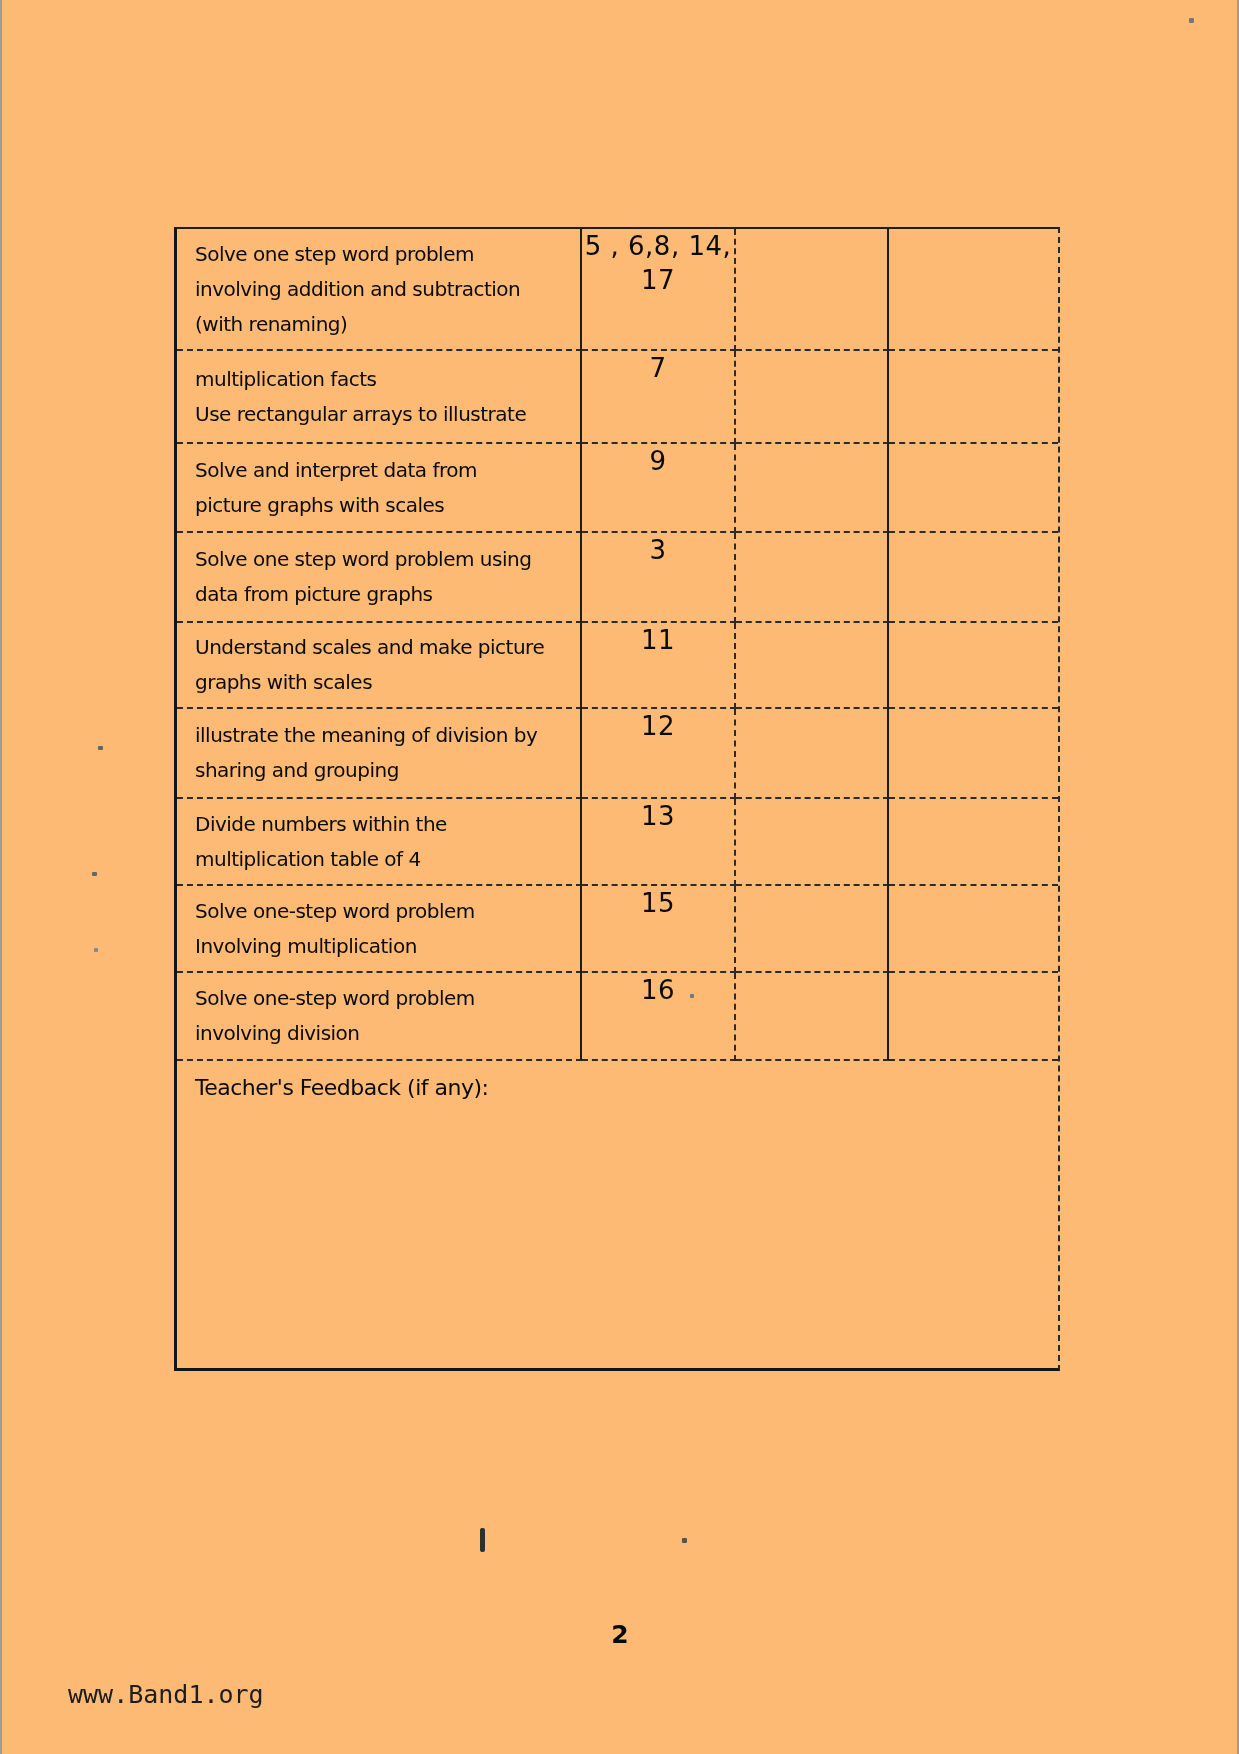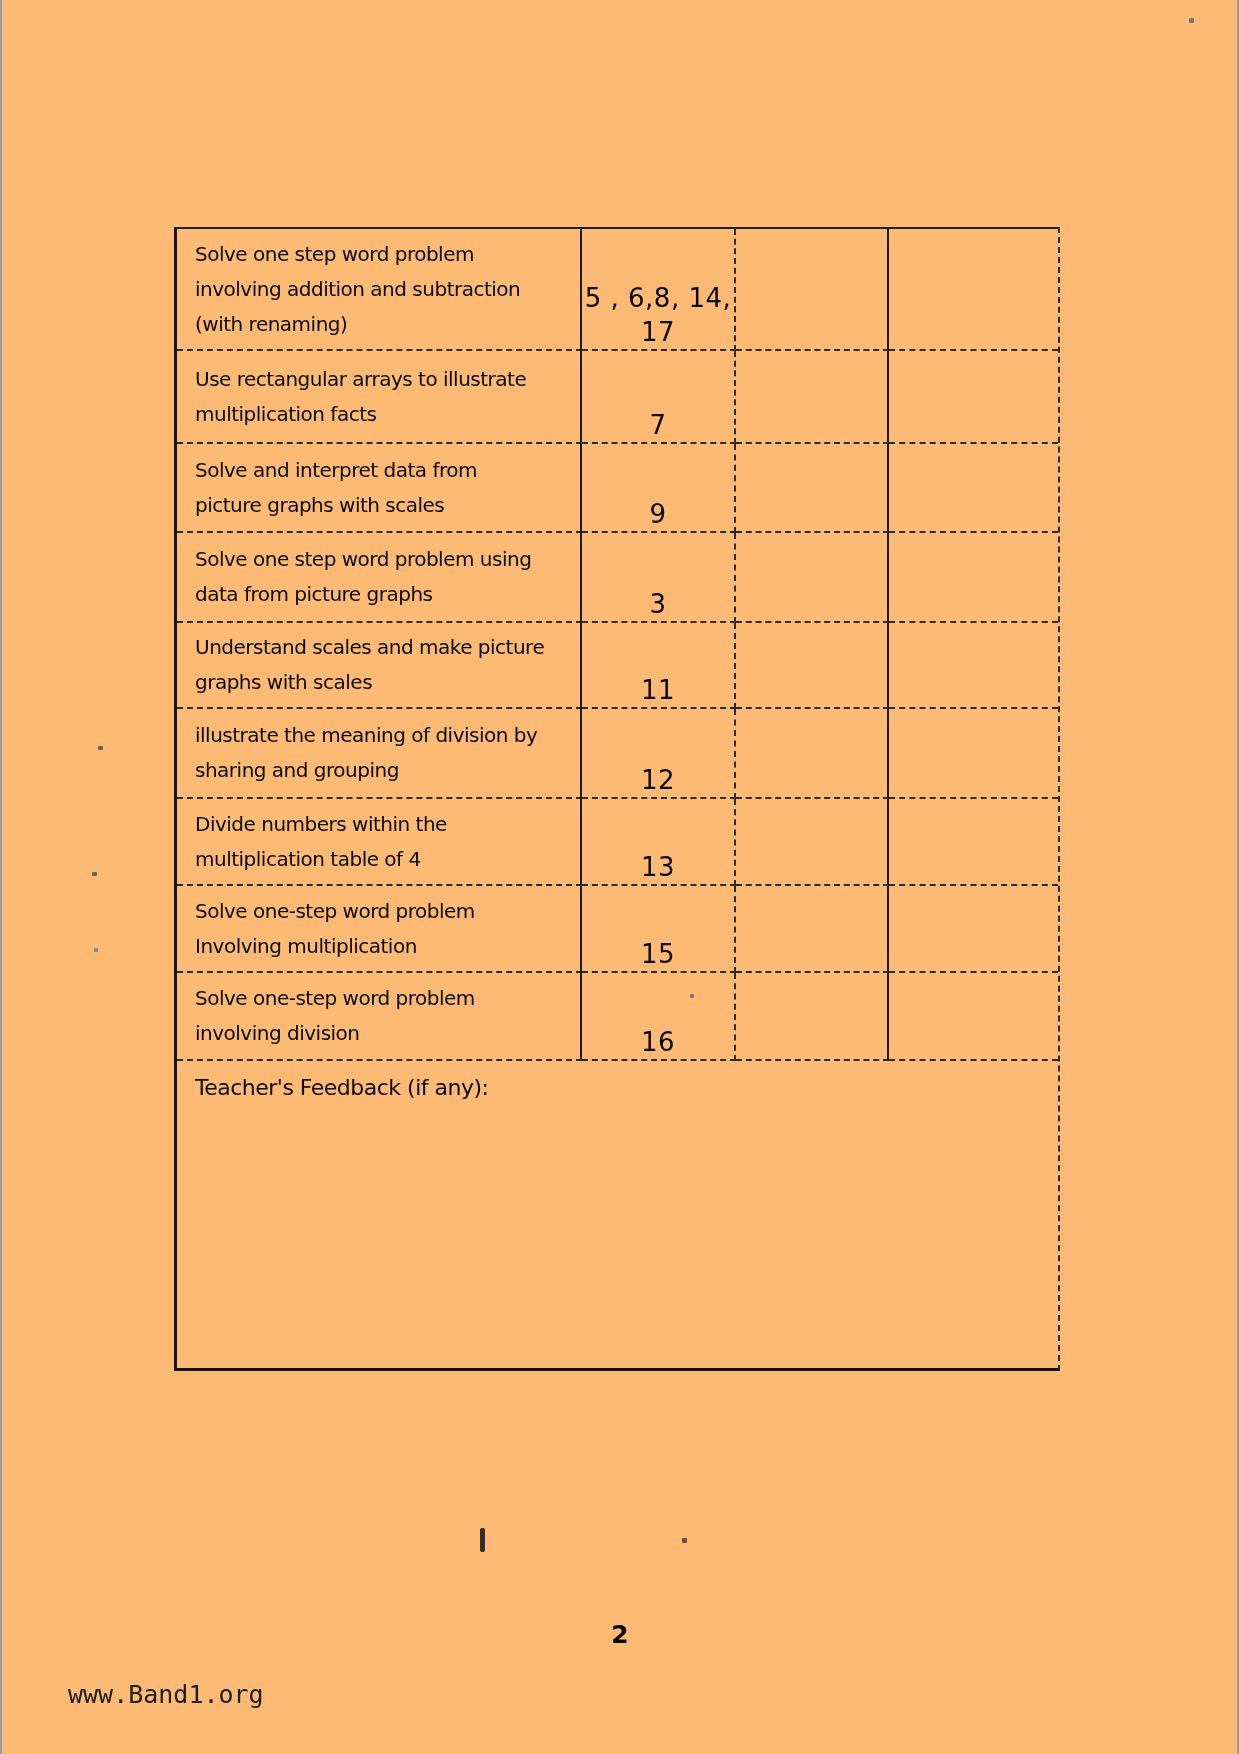--- a/index.html
+++ b/index.html
@@ -32,21 +32,21 @@
     overflow:visible;
   }
   .cell.c1{border-right:2px solid #1c1c1c;}
   .cell.c2{border-right:2px dashed #2b2b2b;}
   .cell.c3{border-right:2px solid #1c1c1c;}
   .cell.obj{
     display:flex;align-items:center;
     padding:4px 6px 4px 18px;
   }
   .cell.num{
-    display:flex;align-items:center;justify-content:flex-end;
+    display:flex;align-items:center;justify-content:flex-start;
     text-align:center;
     font-size:26px;
     letter-spacing:0.5px;
   }
   .obj .line{
     font-size:20px;
     line-height:35px;
     letter-spacing:-0.5px;
     white-space:nowrap;
   }
@@ -87,22 +87,22 @@
         </div>
       </div>
       <div class="cell c2 num" style="flex-direction: column;">
         <div class="line">5 , 6,8, 14,</div>
         <div class="line">17</div>
       </div>
       <div class="cell c3 empty"></div>
       <div class="cell c4 empty"></div>
       <div class="cell c1 obj">
         <div class="lines">
+          <div class="line">multiplication facts</div>
           <div class="line">Use rectangular arrays to illustrate</div>
-          <div class="line">multiplication facts</div>
         </div>
       </div>
       <div class="cell c2 num" style="flex-direction: column;">
         <div class="line">7</div>
       </div>
       <div class="cell c3 empty"></div>
       <div class="cell c4 empty"></div>
       <div class="cell c1 obj">
         <div class="lines">
           <div class="line">Solve and interpret data from</div>

